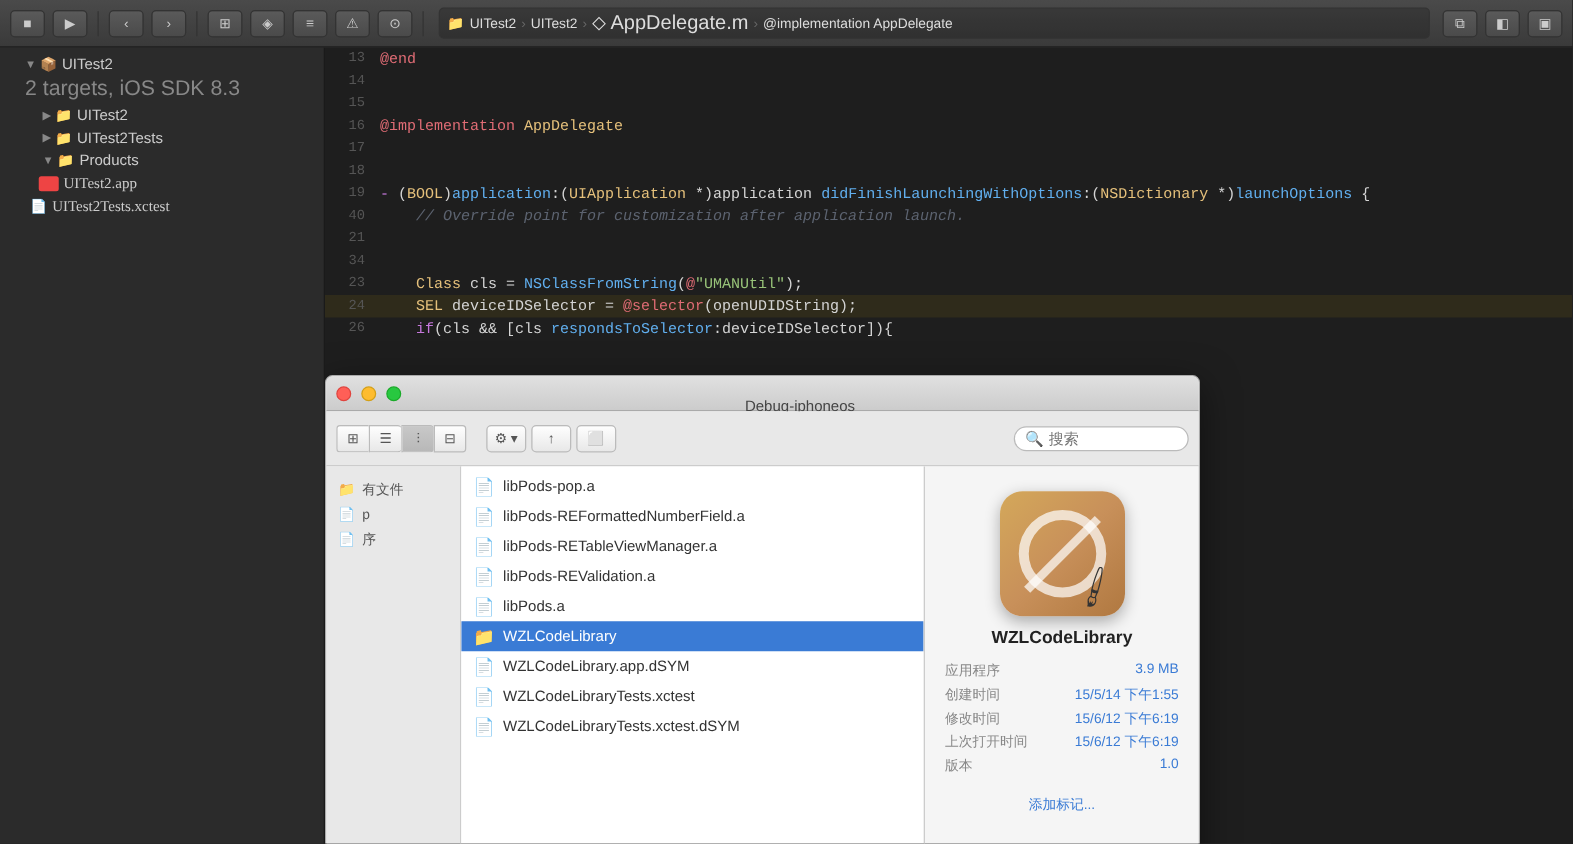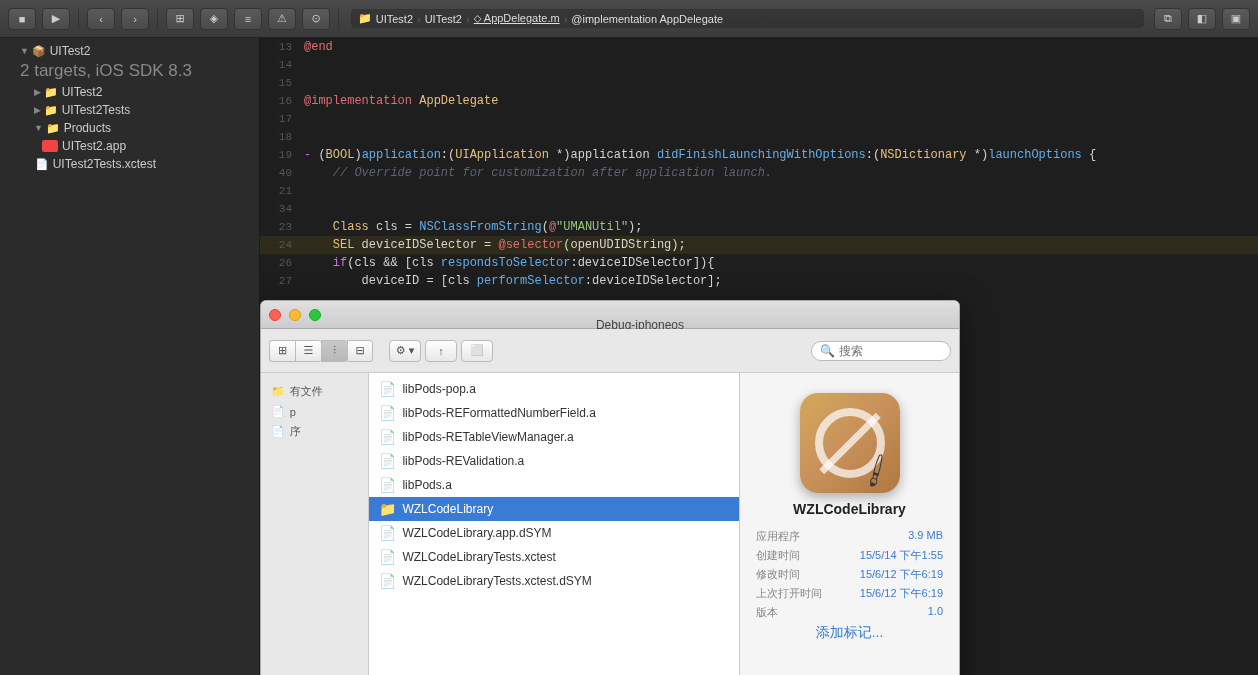--- a/index.html
+++ b/index.html
@@ -61,21 +61,21 @@
     .sidebar-item {
       display: flex; align-items: center;
       padding: 2px 8px;
       cursor: pointer;
       white-space: nowrap;
     }
     .sidebar-icon { margin-right: 4px; font-size: 11px; }
     .triangle { font-size: 9px; margin-right: 3px; color: #888; }
     .indent1 { padding-left: 20px; }
     .indent2 { padding-left: 34px; }
-    .indent3 { padding-left: 35px; }
+    .indent3 { padding-left: 24px; font-family: Liberation Serif, serif; }
     .project-label { font-size: 17px; color: #888; padding-left: 20px; padding-top: 1px; padding-bottom: 2px; }
 
     
     .editor-area {
       flex: 1;
       background: #1e1e1e;
       overflow: hidden;
       position: relative;
     }
     .code-content {
@@ -285,23 +285,23 @@
     }
     .meta-row {
       display: flex;
       width: 100%;
       justify-content: space-between;
       margin-bottom: 4px;
     }
     .meta-label { color: #888; }
     .meta-value { color: #3a7bd5; }
     .add-tag-btn {
-      margin-top: 0;
+      margin-top: 12px;
       color: #3a7bd5;
-      font-size: 14px;
+      font-size: 11px;
       cursor: pointer;
       text-decoration: none;
     }
   </style>
 </head>
 <body>
 
 <div class="top-toolbar">
   <div class="toolbar-btn">■</div>
   <div class="toolbar-btn">▶</div>
@@ -314,21 +314,21 @@
   <div class="toolbar-btn">≡</div>
   <div class="toolbar-btn">⚠</div>
   <div class="toolbar-btn">⊙</div>
   <div class="toolbar-separator"></div>
   <div class="breadcrumb-bar">
     <span style="color:#aaa;">📁</span>
     <span style="color:#ddd; font-size:11px;">UITest2</span>
     <span class="breadcrumb-sep">›</span>
     <span style="color:#ddd; font-size:11px;">UITest2</span>
     <span class="breadcrumb-sep">›</span>
-    <span style="font-size:11px; color:#ddd;text-decoration:underline;">⬦ AppDelegate.m</span>
+    <span style="font-size:16px; color:#ddd;">⬦ AppDelegate.m</span>
     <span class="breadcrumb-sep">›</span>
     <span style="font-size:11px; color:#ddd;">@implementation AppDelegate</span>
   </div>
   <div class="toolbar-btn">⧉</div>
   <div class="toolbar-btn">◧</div>
   <div class="toolbar-btn">▣</div>
 </div>
 
 <div class="main-area">
 
@@ -412,24 +412,20 @@
         <span class="line-num">23</span>
         <span class="line-code">    <span class="type">Class</span> cls = <span class="fn">NSClassFromString</span>(<span class="at">@</span><span class="str">"UMANUtil"</span>);</span>
       </div>
       <div class="line warning" style="position:relative;">
         <span class="line-num" style="position:relative;">24</span>
         <span class="line-code">    <span class="type">SEL</span> deviceIDSelector = <span class="at">@selector</span>(openUDIDString);</span>
       </div>
       <div class="line">
         <span class="line-num">26</span>
         <span class="line-code">    <span class="kw">if</span>(cls &amp;&amp; [cls <span class="fn">respondsToSelector</span>:deviceIDSelector]){</span>
-      </div>
-      <div class="line">
-        <span class="line-num">27</span>
-        <span class="line-code">        deviceID = [cls <span class="fn">performSelector</span>:deviceIDSelector];</span>
       </div>
 
     </div>
 
     <div class="finder-window" style="top:262px; left:0;">
 
       <div class="finder-titlebar">
         <div class="window-btn btn-close"></div>
         <div class="window-btn btn-min"></div>
         <div class="window-btn btn-max"></div>

